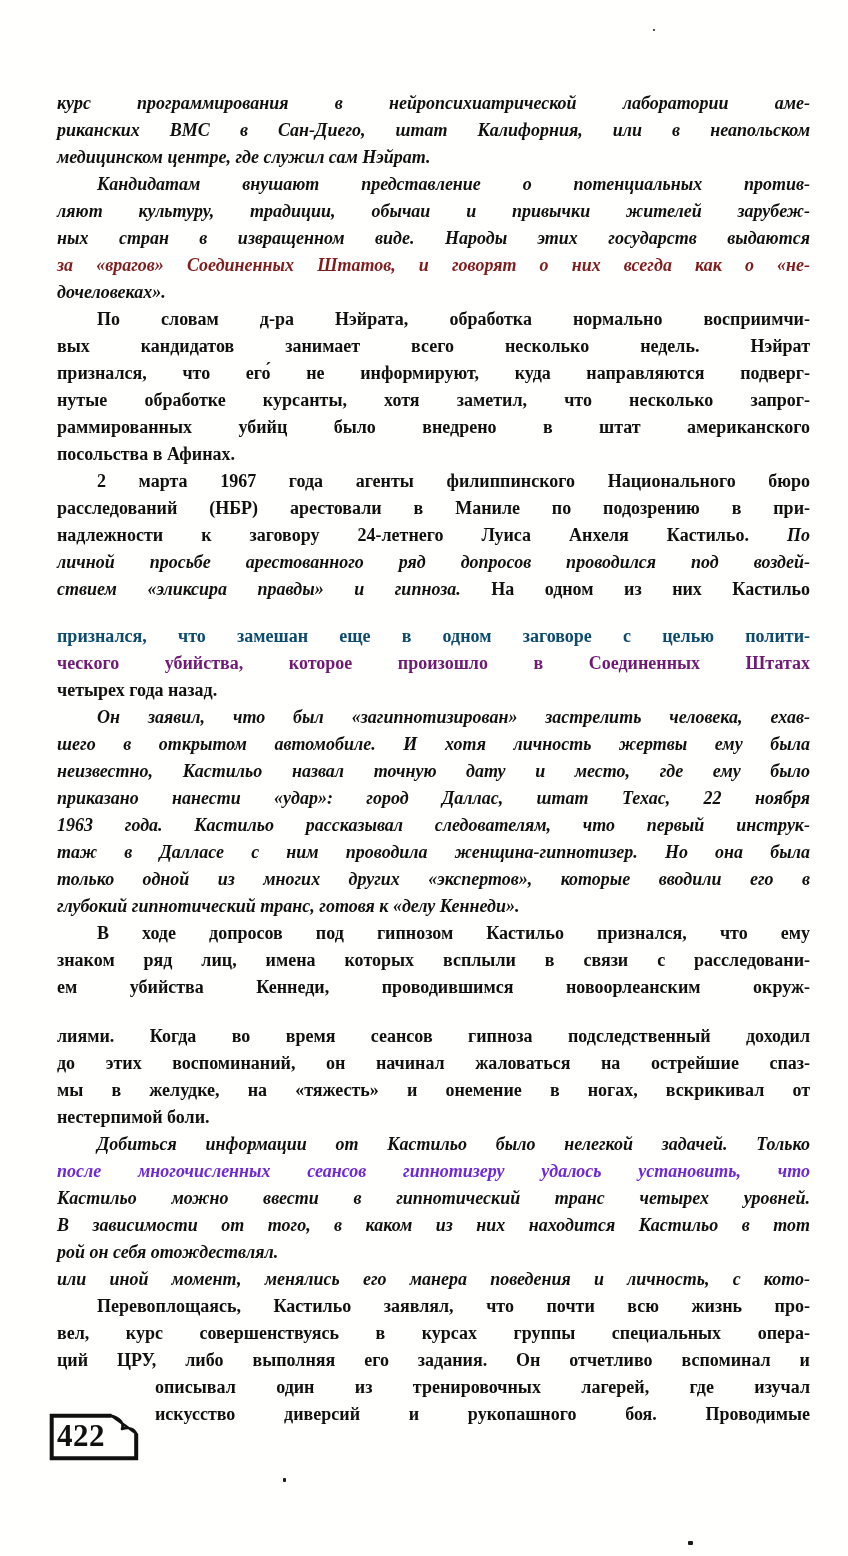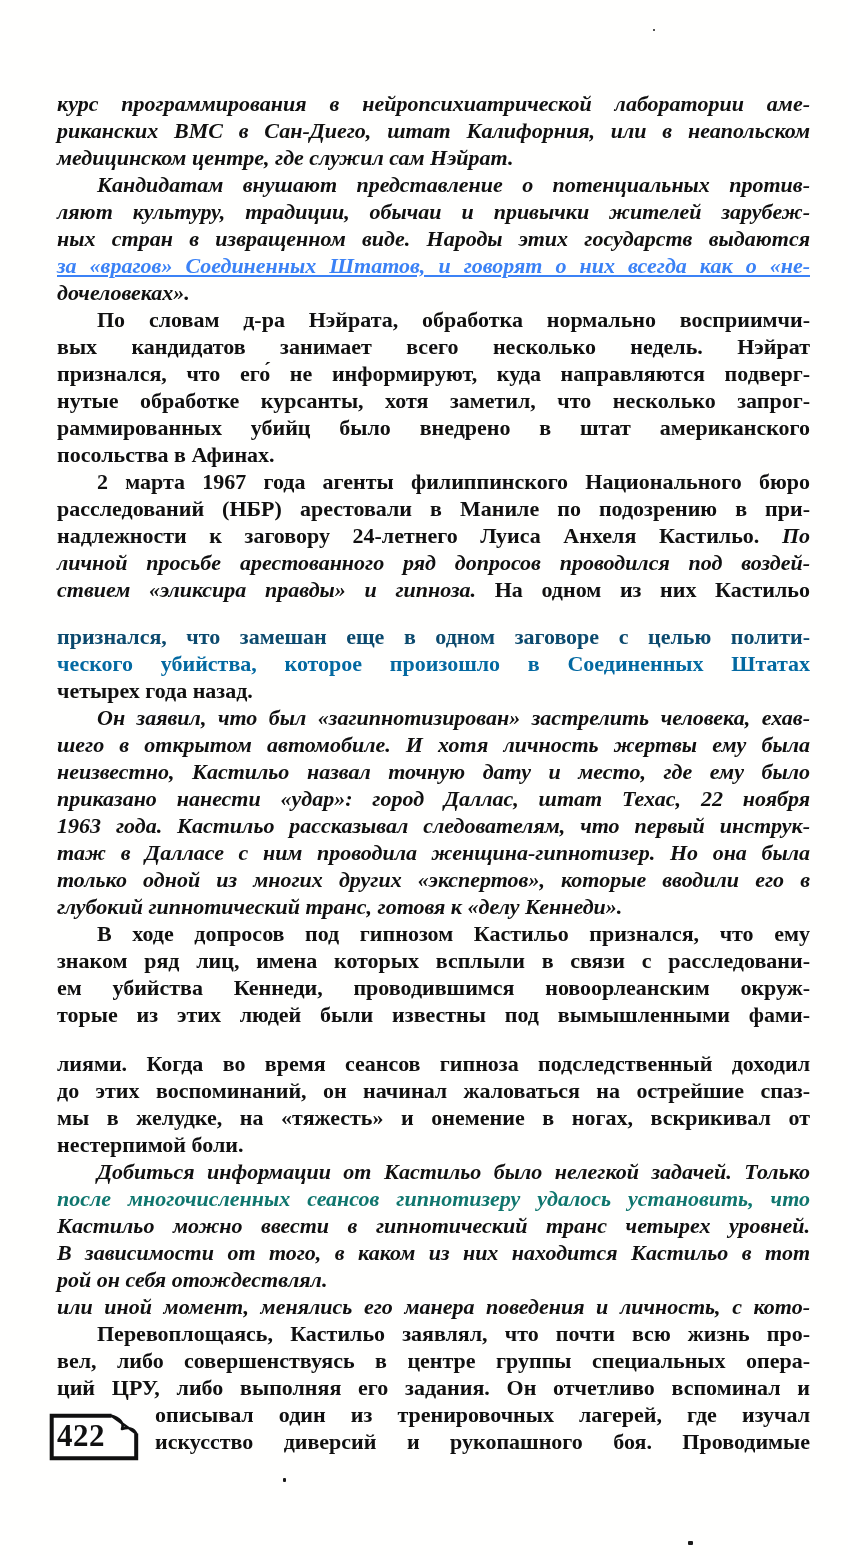--- a/index.html
+++ b/index.html
@@ -13,21 +13,21 @@
   }
   .text-column {
     position: absolute;
     left: 57px;
     top: 90px;
     width: 753px;
   }
   .line {
     font-family: "Liberation Serif", "DejaVu Serif", serif;
     font-weight: 700;
-    font-size: 22px;
+    font-size: 18px;
     line-height: 27px;
     color: #101010;
     text-align: justify;
     text-align-last: justify;
     white-space: normal;
   }
   .line.indent { text-indent: 40px; }
   .line.end { text-align-last: left; }
   .line.wrap { margin-left: 98px; }
   .seg.i { font-style: italic; }
@@ -67,60 +67,59 @@
 
 <div class="page" style="background: rgb(255, 255, 254);">
 
   <div class="text-column">
       <div class="line" style="color: rgb(16, 16, 16);"><span class="seg i">курс программирования в нейропсихиатрической лаборатории аме-</span></div>
       <div class="line" style="color: rgb(16, 16, 16);"><span class="seg i">риканских ВМС в Сан-Диего, штат Калифорния, или в неапольском</span></div>
       <div class="line end" style="color: rgb(16, 16, 16);"><span class="seg i">медицинском центре, где служил сам Нэйрат.</span></div>
       <div class="line indent" style="color: rgb(16, 16, 16);"><span class="seg i">Кандидатам внушают представление о потенциальных против-</span></div>
       <div class="line" style="color: rgb(16, 16, 16);"><span class="seg i">ляют культуру, традиции, обычаи и привычки жителей зарубеж-</span></div>
       <div class="line" style="color: rgb(16, 16, 16);"><span class="seg i">ных стран в извращенном виде. Народы этих государств выдаются</span></div>
-      <div class="line" style="color: #3b82f6; text-decoration: underline;"><span class="seg i">за «врагов» Соединенных Штатов, и говорят о них всегда как о «не-</span></div>
+      <div class="line" style="color: #7f1d1d;"><span class="seg i">за «врагов» Соединенных Штатов, и говорят о них всегда как о «не-</span></div>
       <div class="line end" style="color: rgb(16, 16, 16);"><span class="seg i">дочеловеках».</span></div>
       <div class="line indent" style="color: rgb(16, 16, 16);"><span class="seg r">По словам д-ра Нэйрата, обработка нормально восприимчи-</span></div>
       <div class="line" style="color: rgb(16, 16, 16);"><span class="seg r">вых кандидатов занимает всего несколько недель. Нэйрат</span></div>
       <div class="line" style="color: rgb(16, 16, 16);"><span class="seg r">признался, что его́ не информируют, куда направляются подверг-</span></div>
       <div class="line" style="color: rgb(16, 16, 16);"><span class="seg r">нутые обработке курсанты, хотя заметил, что несколько запрог-</span></div>
       <div class="line" style="color: rgb(16, 16, 16);"><span class="seg r">раммированных убийц было внедрено в штат американского</span></div>
       <div class="line end" style="color: rgb(16, 16, 16);"><span class="seg r">посольства в Афинах.</span></div>
       <div class="line indent" style="color: rgb(16, 16, 16);"><span class="seg r">2 марта 1967 года агенты филиппинского Национального бюро</span></div>
       <div class="line" style="color: rgb(16, 16, 16);"><span class="seg r">расследований (НБР) арестовали в Маниле по подозрению в при-</span></div>
       <div class="line" style="color: rgb(16, 16, 16);"><span class="seg r">надлежности к заговору 24-летнего Луиса Анхеля Кастильо. </span><span class="seg i">По</span></div>
       <div class="line" style="color: rgb(16, 16, 16);"><span class="seg i">личной просьбе арестованного ряд допросов проводился под воздей-</span></div>
       <div class="line" style="color: rgb(16, 16, 16);"><span class="seg i">ствием «эликсира правды» и гипноза. </span><span class="seg r">На одном из них Кастильо</span></div>
       <div class="line" style="color: #0c4a6e; margin-top: 20px;"><span class="seg r">признался, что замешан еще в одном заговоре с целью полити-</span></div>
-      <div class="line" style="color: #0369a1;"><span class="seg r">ческого убийства, которое произошло в Соединенных Штатах</span></div>
+      <div class="line" style="color: #701a75;"><span class="seg r">ческого убийства, которое произошло в Соединенных Штатах</span></div>
       <div class="line end" style="color: rgb(16, 16, 16);"><span class="seg r">четырех года назад.</span></div>
       <div class="line indent" style="color: rgb(16, 16, 16);"><span class="seg i">Он заявил, что был «загипнотизирован» застрелить человека, ехав-</span></div>
       <div class="line" style="color: rgb(16, 16, 16);"><span class="seg i">шего в открытом автомобиле. И хотя личность жертвы ему была</span></div>
       <div class="line" style="color: rgb(16, 16, 16);"><span class="seg i">неизвестно, Кастильо назвал точную дату и место, где ему было</span></div>
       <div class="line" style="color: rgb(16, 16, 16);"><span class="seg i">приказано нанести «удар»: город Даллас, штат Техас, 22 ноября</span></div>
       <div class="line" style="color: rgb(16, 16, 16);"><span class="seg i">1963 года. Кастильо рассказывал следователям, что первый инструк-</span></div>
       <div class="line" style="color: rgb(16, 16, 16);"><span class="seg i">таж в Далласе с ним проводила женщина-гипнотизер. Но она была</span></div>
       <div class="line" style="color: rgb(16, 16, 16);"><span class="seg i">только одной из многих других «экспертов», которые вводили его в</span></div>
       <div class="line end" style="color: rgb(16, 16, 16);"><span class="seg i">глубокий гипнотический транс, готовя к «делу Кеннеди».</span></div>
       <div class="line indent" style="color: rgb(16, 16, 16);"><span class="seg r">В ходе допросов под гипнозом Кастильо признался, что ему</span></div>
       <div class="line" style="color: rgb(16, 16, 16);"><span class="seg r">знаком ряд лиц, имена которых всплыли в связи с расследовани-</span></div>
       <div class="line" style="color: rgb(16, 16, 16);"><span class="seg r">ем убийства Кеннеди, проводившимся новоорлеанским окруж-</span></div>
-      <div class="line" style="color: rgb(16, 16, 16);"><span class="seg r">торые из этих людей были известны под вымышленными фами-</span></div>
       <div class="line" style="color: rgb(16, 16, 16); margin-top: 22px;"><span class="seg r">лиями. Когда во время сеансов гипноза подследственный доходил</span></div>
       <div class="line" style="color: rgb(16, 16, 16);"><span class="seg r">до этих воспоминаний, он начинал жаловаться на острейшие спаз-</span></div>
       <div class="line" style="color: rgb(16, 16, 16);"><span class="seg r">мы в желудке, на «тяжесть» и онемение в ногах, вскрикивал от</span></div>
       <div class="line end" style="color: rgb(16, 16, 16);"><span class="seg r">нестерпимой боли.</span></div>
       <div class="line indent" style="color: rgb(16, 16, 16);"><span class="seg i">Добиться информации от Кастильо было нелегкой задачей. Только</span></div>
-      <div class="line" style="color: #0f766e;"><span class="seg i">после многочисленных сеансов гипнотизеру удалось установить, что</span></div>
+      <div class="line" style="color: #6d28d9;"><span class="seg i">после многочисленных сеансов гипнотизеру удалось установить, что</span></div>
       <div class="line" style="color: rgb(16, 16, 16);"><span class="seg i">Кастильо можно ввести в гипнотический транс четырех уровней.</span></div>
       <div class="line" style="color: rgb(16, 16, 16);"><span class="seg i">В зависимости от того, в каком из них находится Кастильо в тот</span></div>
       <div class="line end" style="color: rgb(16, 16, 16);"><span class="seg i">рой он себя отождествлял.</span></div>
       <div class="line" style="color: rgb(16, 16, 16);"><span class="seg i">или иной момент, менялись его манера поведения и личность, с кото-</span></div>
       <div class="line indent" style="color: rgb(16, 16, 16);"><span class="seg r">Перевоплощаясь, Кастильо заявлял, что почти всю жизнь про-</span></div>
-      <div class="line" style="color: rgb(16, 16, 16);"><span class="seg r">вел, либо совершенствуясь в центре группы специальных опера-</span></div>
+      <div class="line" style="color: rgb(16, 16, 16);"><span class="seg r">вел, курс совершенствуясь в курсах группы специальных опера-</span></div>
       <div class="line" style="color: rgb(16, 16, 16);"><span class="seg r">ций ЦРУ, либо выполняя его задания. Он отчетливо вспоминал и</span></div>
       <div class="line wrap" style="color: rgb(16, 16, 16);"><span class="seg r">описывал один из тренировочных лагерей, где изучал</span></div>
       <div class="line wrap" style="color: rgb(16, 16, 16);"><span class="seg r">искусство диверсий и рукопашного боя. Проводимые</span></div>
     </div>
 
   <div class="badge">
     <svg viewBox="0 0 92 50" aria-hidden="true">
       <path class="box" d="M88.2,21.5 L88.2,46.3 L3.7,46.3 L3.7,3.7 L63.5,3.7"></path>
       <path class="fold" d="M63.5,3.7 C71,5.5 76.5,11 74,17 C80.5,15 86,16.5 88.2,21.5 L63.5,3.7 Z"></path>
     </svg>

